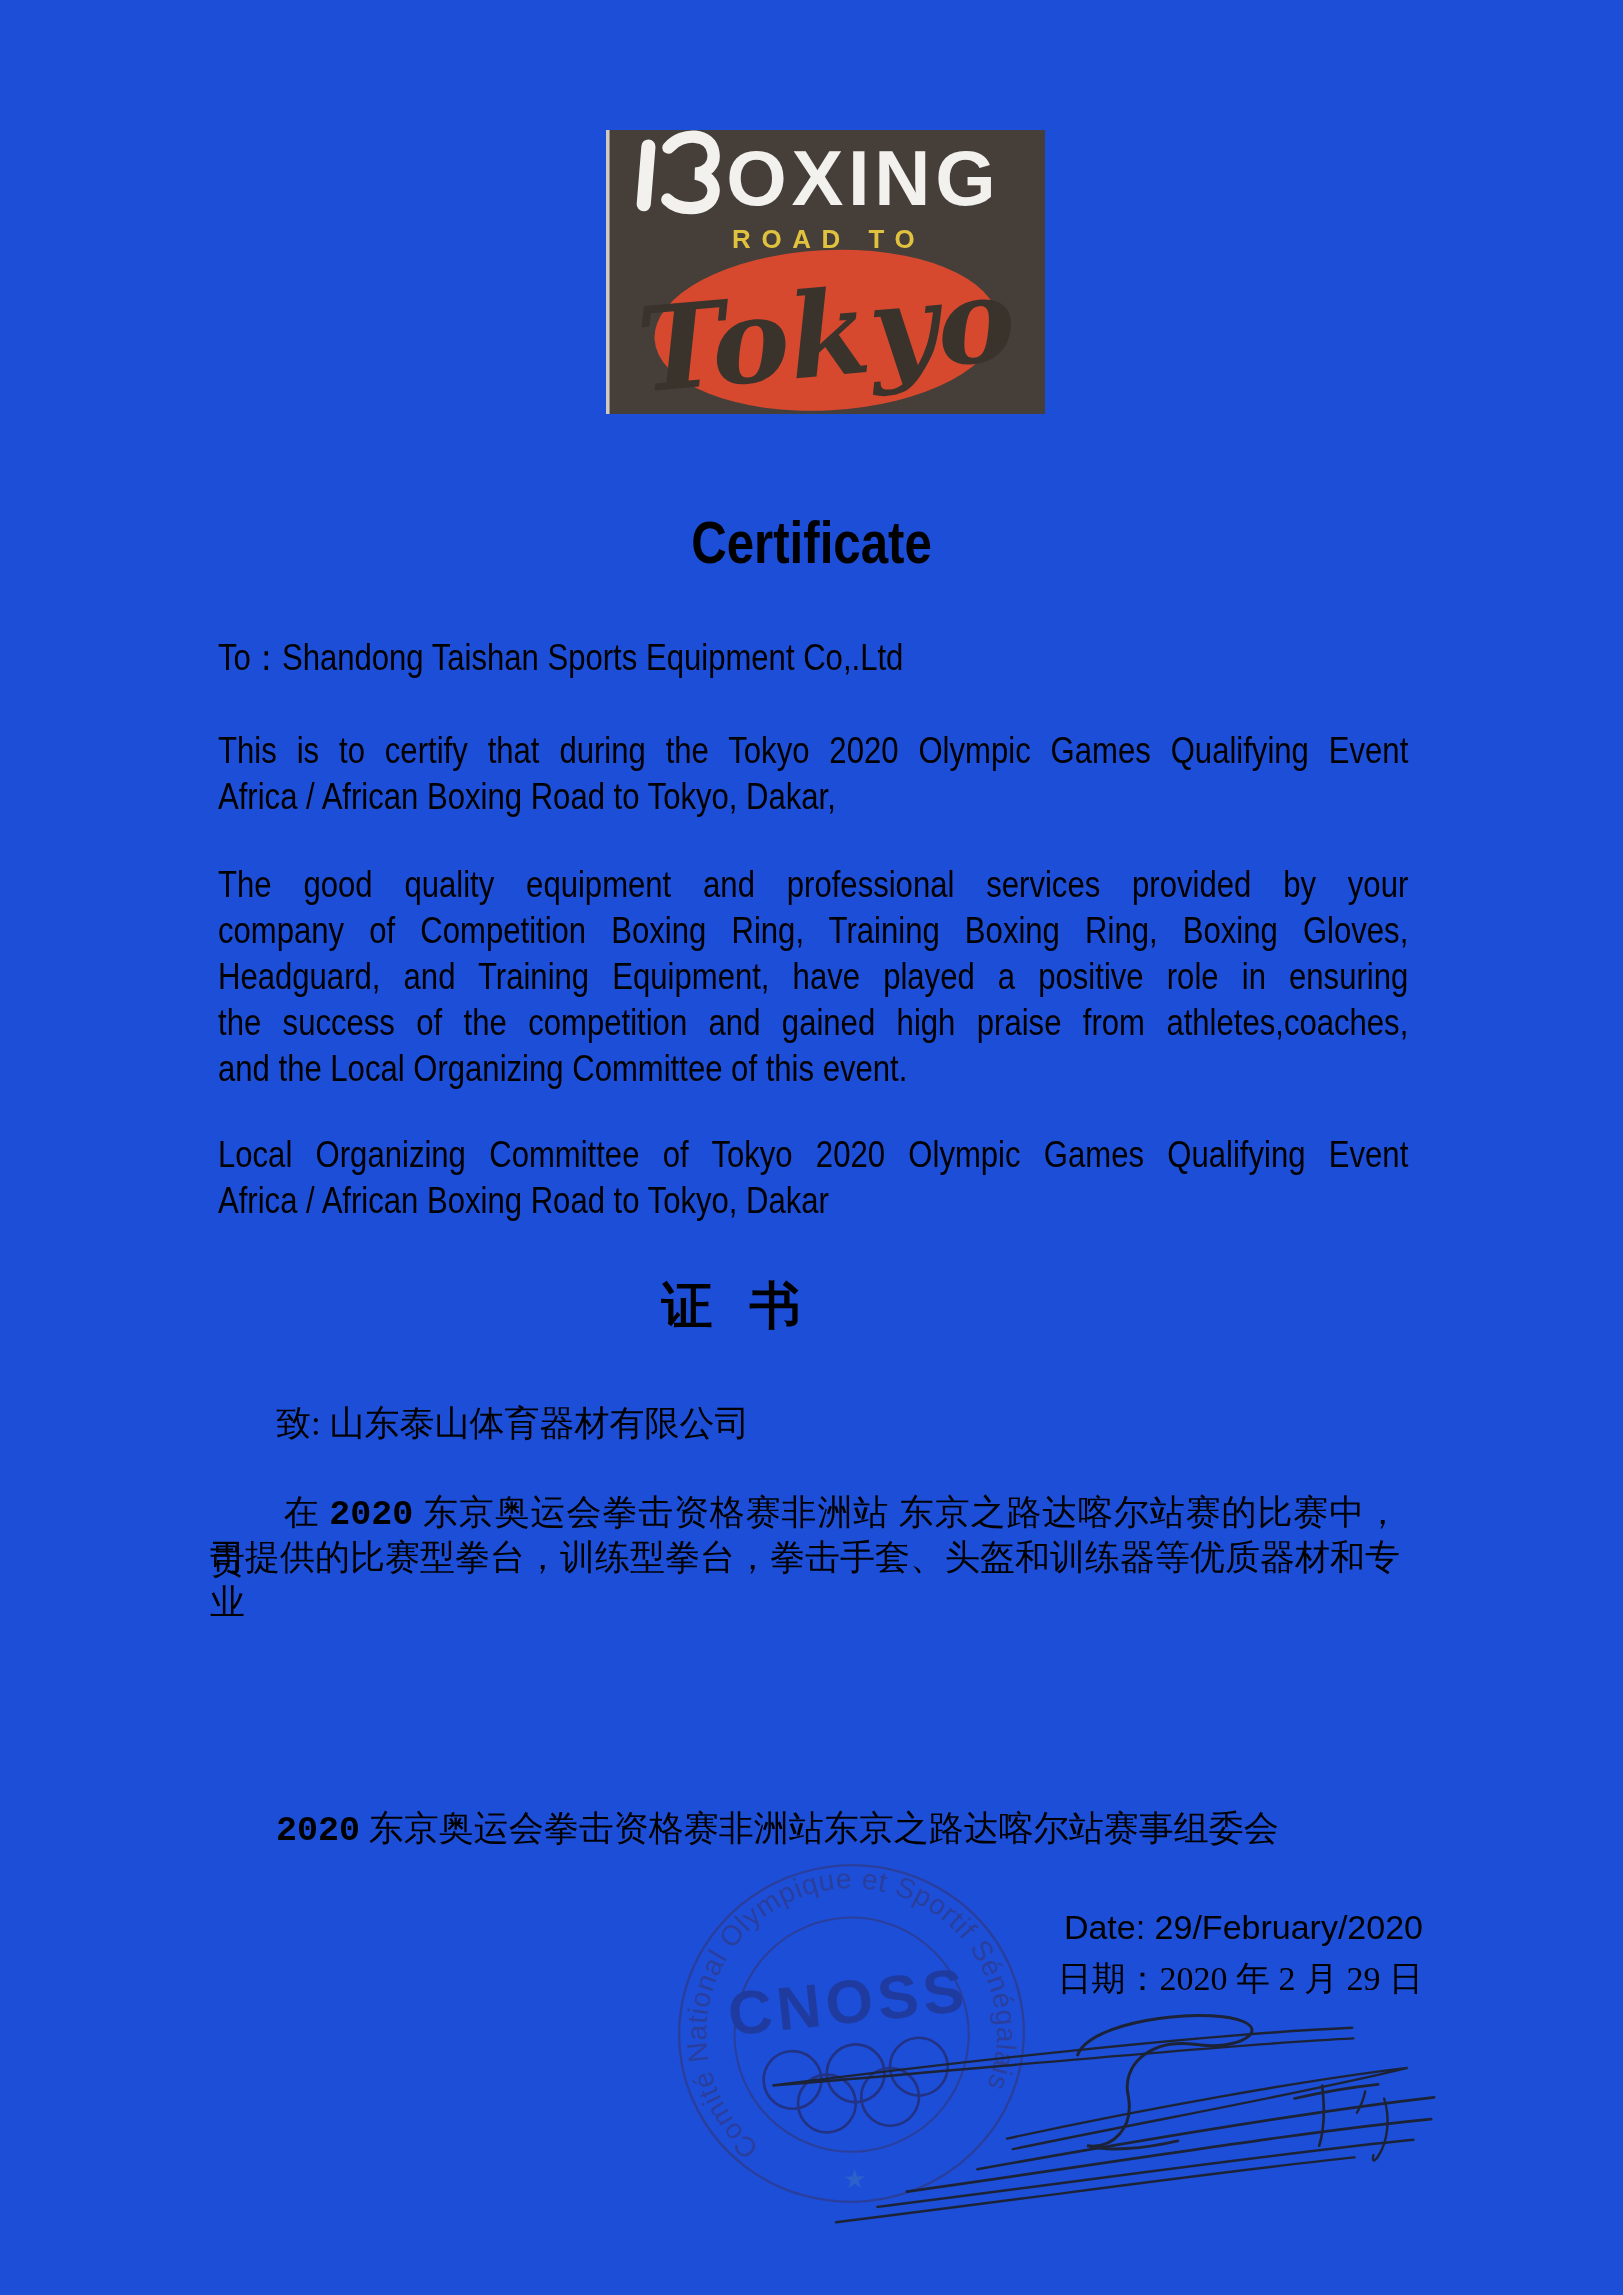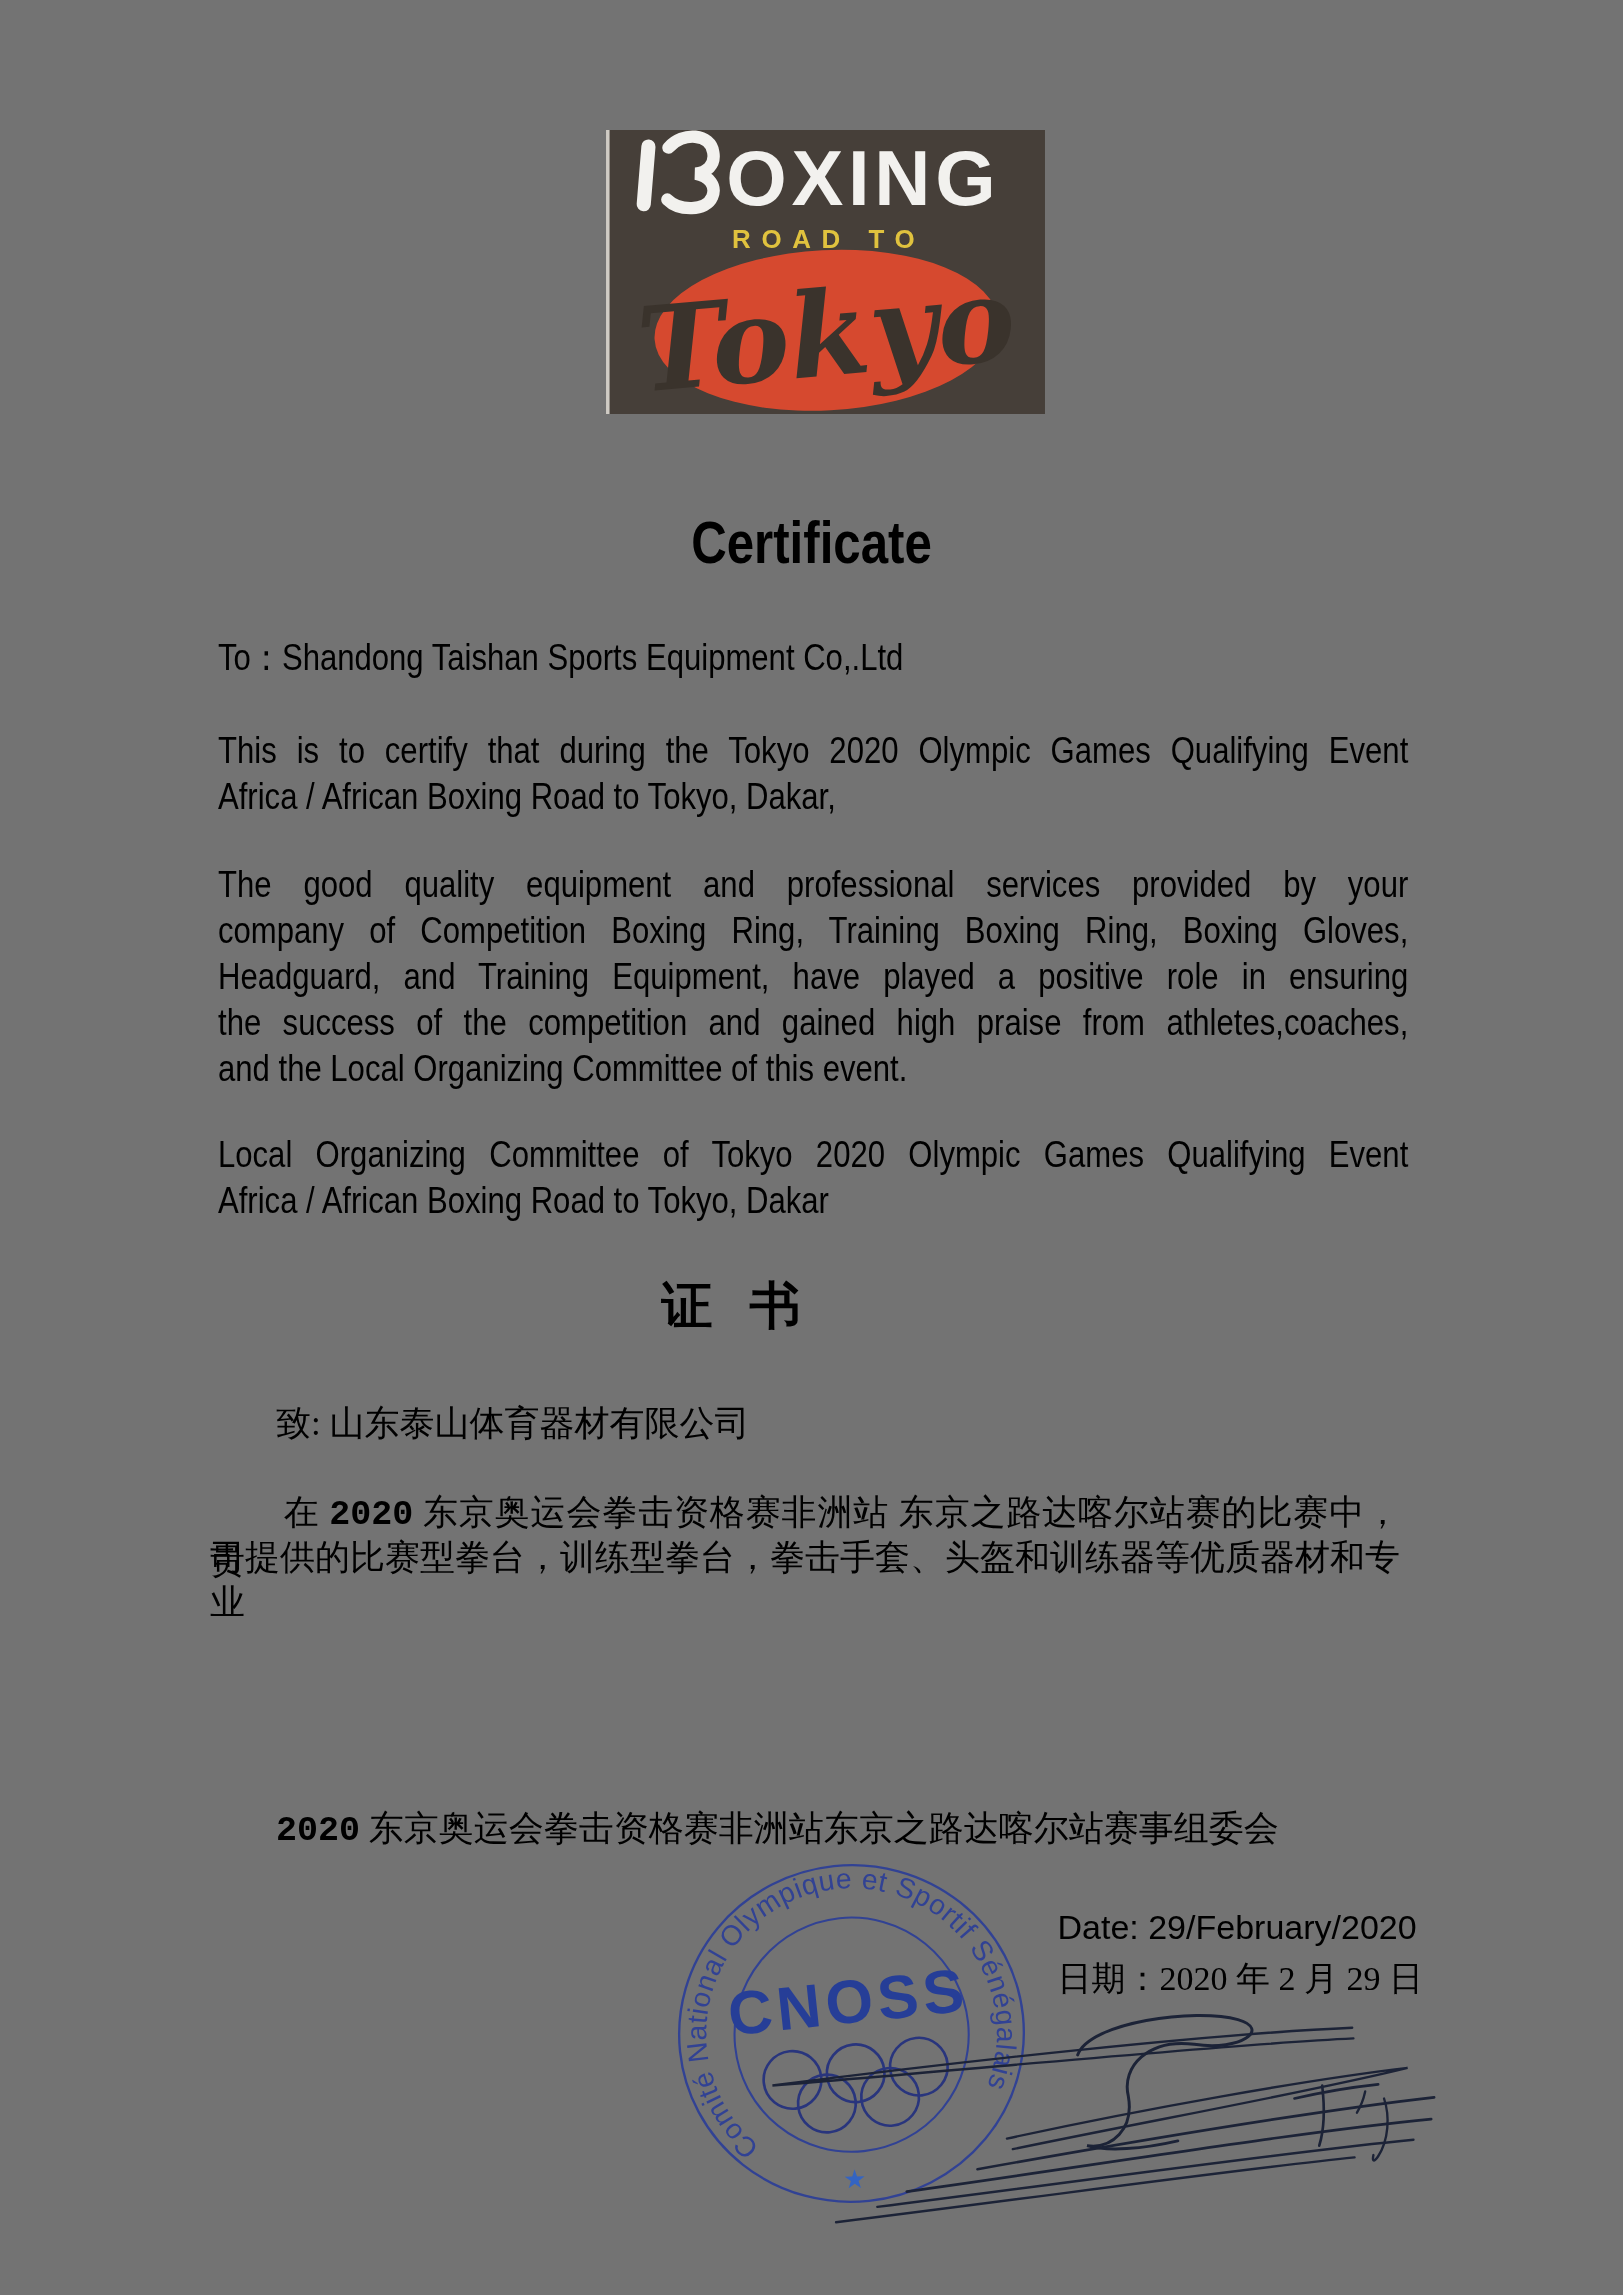--- a/index.html
+++ b/index.html
@@ -1,18 +1,18 @@
 <!DOCTYPE html>
 <html style="font-size:9.4px"><head>
 <meta charset="utf-8">
 <title>Certificate</title>
 <style>
   html,body { margin:0; padding:0; background:#ffffff; }
   .page {
-    position:relative; width:1623px; height:2295px; background:#737373;
+    position:relative; width:1623px; height:2295px; background:#1d4ed8;
     overflow:hidden; font-family:"Liberation Sans","DejaVu Sans",sans-serif; color:#000;
   }
 
   
   .logo { position:absolute; left:606px; top:130px; width:439px; height:284px; }
   .logo svg { display:block; }
 
   
   .title-en {
     position:absolute; left:0; top:508px; width:1623px; text-align:center;
@@ -41,21 +41,21 @@
   .cn-line { height:45px; line-height:45px; }
   .cn-indent { display:inline-block; width:73px; height:0.6px; }
   .lead-indent { padding-left:66px; }
   b.num { font-weight:bold;font-family:Liberation Mono, monospace; }
 
   
   .jline { text-align:justify; }
   .jline::after { content:""; display:inline-block; width:100%; height:0; line-height:0; vertical-align:top; }
 
   
-  .date-block { position:absolute; right:200px; top:1901px; text-align:left; font-size:34px; }
+  .date-block { position:absolute; right:200px; top:1901px; text-align:right; font-size:34px; }
   .date-en { height:52px; line-height:52px; }
   .date-cn { height:52px; line-height:52px; font-family:Liberation Serif, serif; }
 
   
   .stamp { position:absolute; left:675px; top:1857px; }
   .signature { position:absolute; left:730px; top:1997px; }
 </style>
 </head>
 <body>
 

